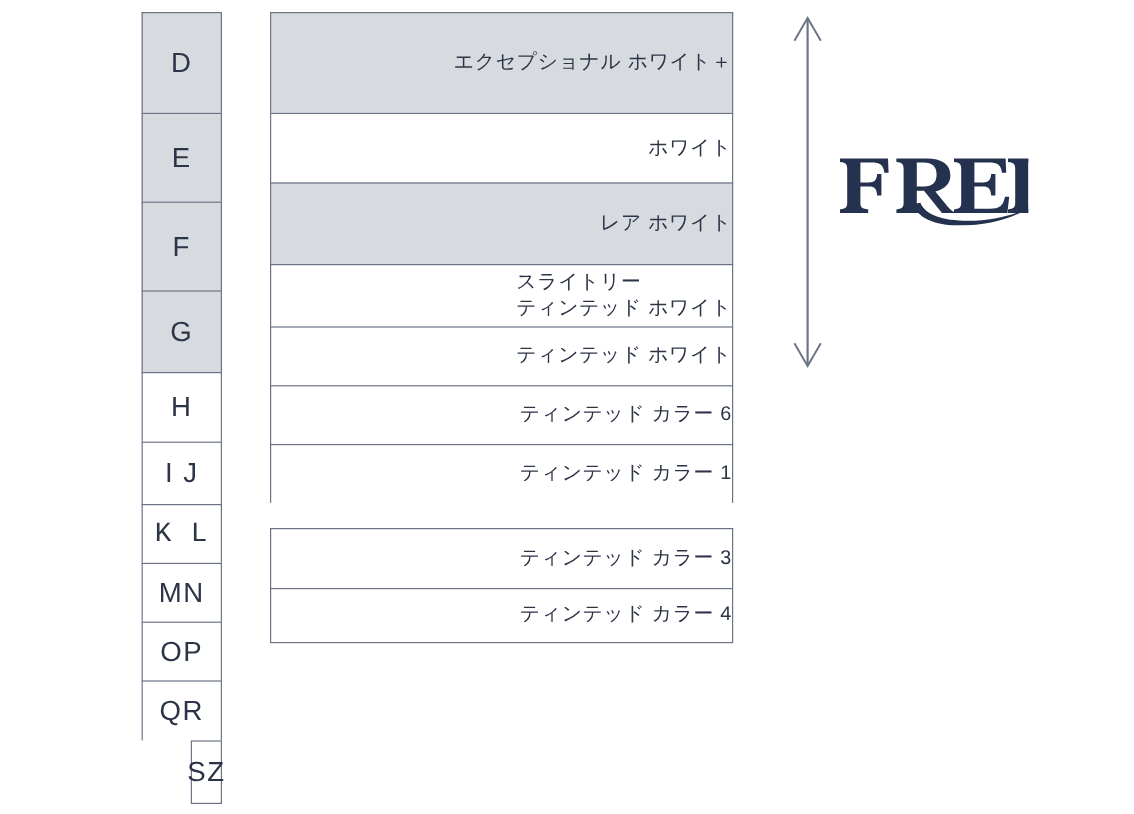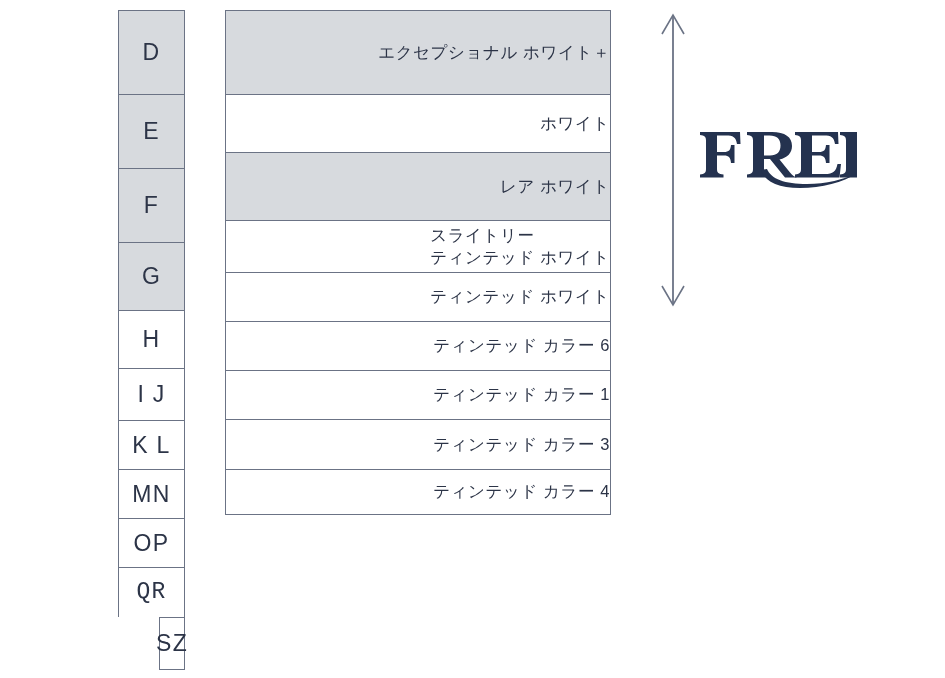--- a/index.html
+++ b/index.html
@@ -116,30 +116,30 @@
       </div>
       <div class="row grey" style="height: 68px;">
         <span class="grade-text">G</span>
       </div>
       <div class="row" style="height: 58px;">
         <span class="grade-text">H</span>
       </div>
       <div class="row" style="height: 52px;">
         <span class="grade-text">I J</span>
       </div>
-      <div class="row" style="height: 49px;">
+      <div class="row" style="height: 49px; font-family: Liberation Mono, monospace;">
         <span class="grade-text">K L</span>
       </div>
       <div class="row" style="height: 49px; text-align: center;">
         <span class="grade-text">MN</span>
       </div>
       <div class="row" style="height: 49px;">
         <span class="grade-text">OP</span>
       </div>
-      <div class="row" style="height: 50px; font-family: Liberation Mono, monospace;">
+      <div class="row" style="height: 50px;">
         <span class="grade-text">QR</span>
       </div>
       <div class="row last" style="height: 53px; margin-left: 41px;">
         <span class="grade-text">SZ</span>
       </div>
     </div>
 
   <div class="label-col">
       <div class="row grey" style="height: 84px;">
         <span class="label-text">エクセプショナル ホワイト＋</span>
@@ -156,21 +156,21 @@
       </div>
       <div class="row" style="height: 49px;">
         <span class="label-text">ティンテッド ホワイト</span>
       </div>
       <div class="row" style="height: 49px;">
         <span class="label-text">ティンテッド カラー 6</span>
       </div>
       <div class="row" style="height: 49px;">
         <span class="label-text">ティンテッド カラー 1</span>
       </div>
-      <div class="row" style="height: 50px;">
+      <div class="row" style="height: 50px; margin-top: 21px;">
         <span class="label-text">ティンテッド カラー 3</span>
       </div>
       <div class="row last" style="height: 46px;">
         <span class="label-text">ティンテッド カラー 4</span>
       </div>
     </div>
 
   <div class="range-arrow">
     <svg width="32" height="300" viewBox="0 0 32 300">
       <line x1="16" y1="6" x2="16" y2="294" stroke="#6b7385" stroke-width="1.8"></line>

